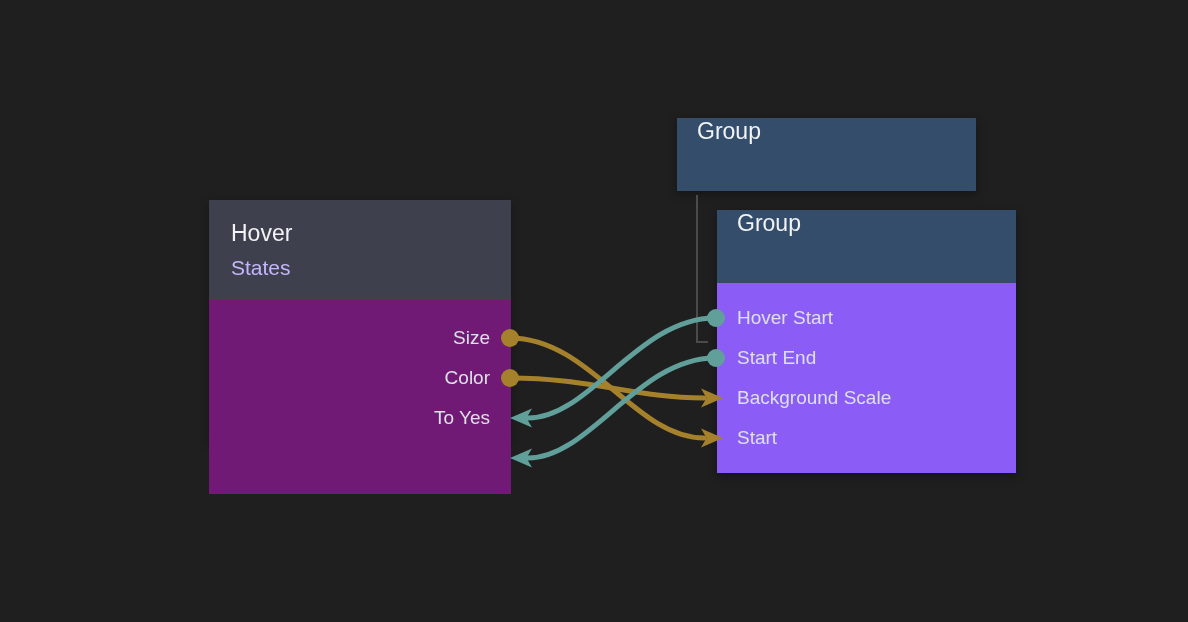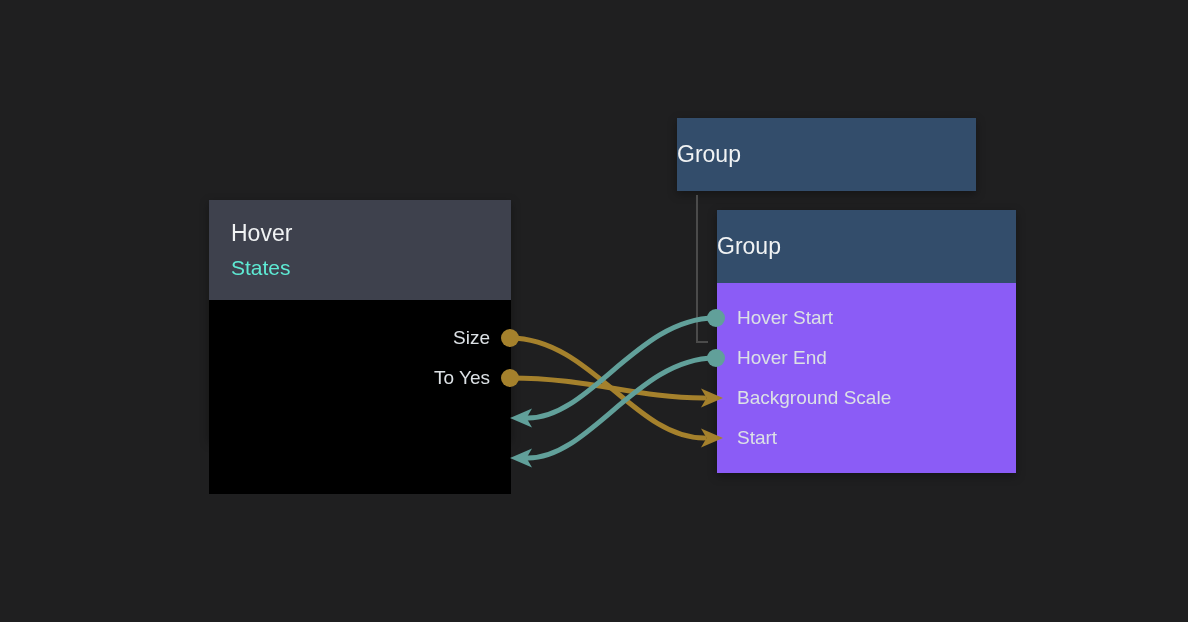--- a/index.html
+++ b/index.html
@@ -5,29 +5,29 @@
   html,body{margin:0;padding:0;background:#1f1f20;}
   .canvas{
     position:relative;width:1188px;height:622px;background:#1f1f20;
     font-family:"Liberation Sans",sans-serif;overflow:hidden;
   }
   .node{position:absolute;border-radius:1px;box-shadow:0 3px 10px rgba(0,0,0,.35);z-index:1;}
   
   .node-hover{left:209px;top:200px;width:302px;height:240px;}
   .hover-hdr{height:100px;box-sizing:border-box;padding:17px 20px 0 22px;background:#3e414d;}
   .hover-hdr .title{font-size:23px;line-height:32px;color:#f1f3f4;}
-  .hover-hdr .subtitle{font-size:21px;line-height:34px;margin-top:2px;color:#5eead4;}
-  .hover-body{height:194px;box-sizing:border-box;padding-top:18px;background:#000000;}
+  .hover-hdr .subtitle{font-size:21px;line-height:34px;margin-top:2px;color:#c4b5fd;}
+  .hover-body{height:194px;box-sizing:border-box;padding-top:18px;background:#701a75;}
   .row{height:40px;line-height:40px;font-size:19px;color:#dce1e5;padding:0 21px;}
   .hover-body .row{text-align:right;}
   
   .node-group-collapsed{left:677px;top:118px;width:299px;height:73px;background:#334d6b;}
   .node-group{left:717px;top:210px;width:299px;height:263px;}
-  .group-hdr{height:73px;display:flex;align-items:center;box-sizing:border-box;
-    background:#334d6b;font-size:23px;color:#f1f3f4;}
+  .group-hdr{height:73px;display:flex;box-sizing:border-box;
+    padding-left:20px;background:#334d6b;font-size:23px;color:#f1f3f4;}
   .group-body{height:190px;box-sizing:border-box;padding-top:15px;background:#8b5cf6;}
   .group-body .row{text-align:left;padding-left:20px;}
   
   .overlay{position:absolute;left:0;top:0;z-index:5;pointer-events:none;}
   .wire{fill:none;stroke-width:5;stroke-linecap:round;}
   .hline{fill:none;stroke-width:2;}
 </style>
 </head>
 <body>
 
@@ -36,41 +36,44 @@
   <div class="node node-hover">
     <div class="hover-hdr">
       <div class="title">Hover</div>
       <div class="subtitle">States</div>
     </div>
     <div class="hover-body">
       <div class="row">
         <span>Size</span>
       </div>
       <div class="row">
+        <span>Color</span>
+      </div>
+      <div class="row">
         <span>To Yes</span>
       </div>
     </div>
   </div>
 
   <div class="node node-group-collapsed">
     <div class="group-hdr">
       <span>Group</span>
     </div>
   </div>
 
   <div class="node node-group">
     <div class="group-hdr">
       <span>Group</span>
     </div>
     <div class="group-body">
       <div class="row">
         <span>Hover Start</span>
       </div>
       <div class="row">
-        <span>Hover End</span>
+        <span>Start End</span>
       </div>
       <div class="row">
         <span>Background Scale</span>
       </div>
       <div class="row">
         <span>Start</span>
       </div>
     </div>
   </div>
 

